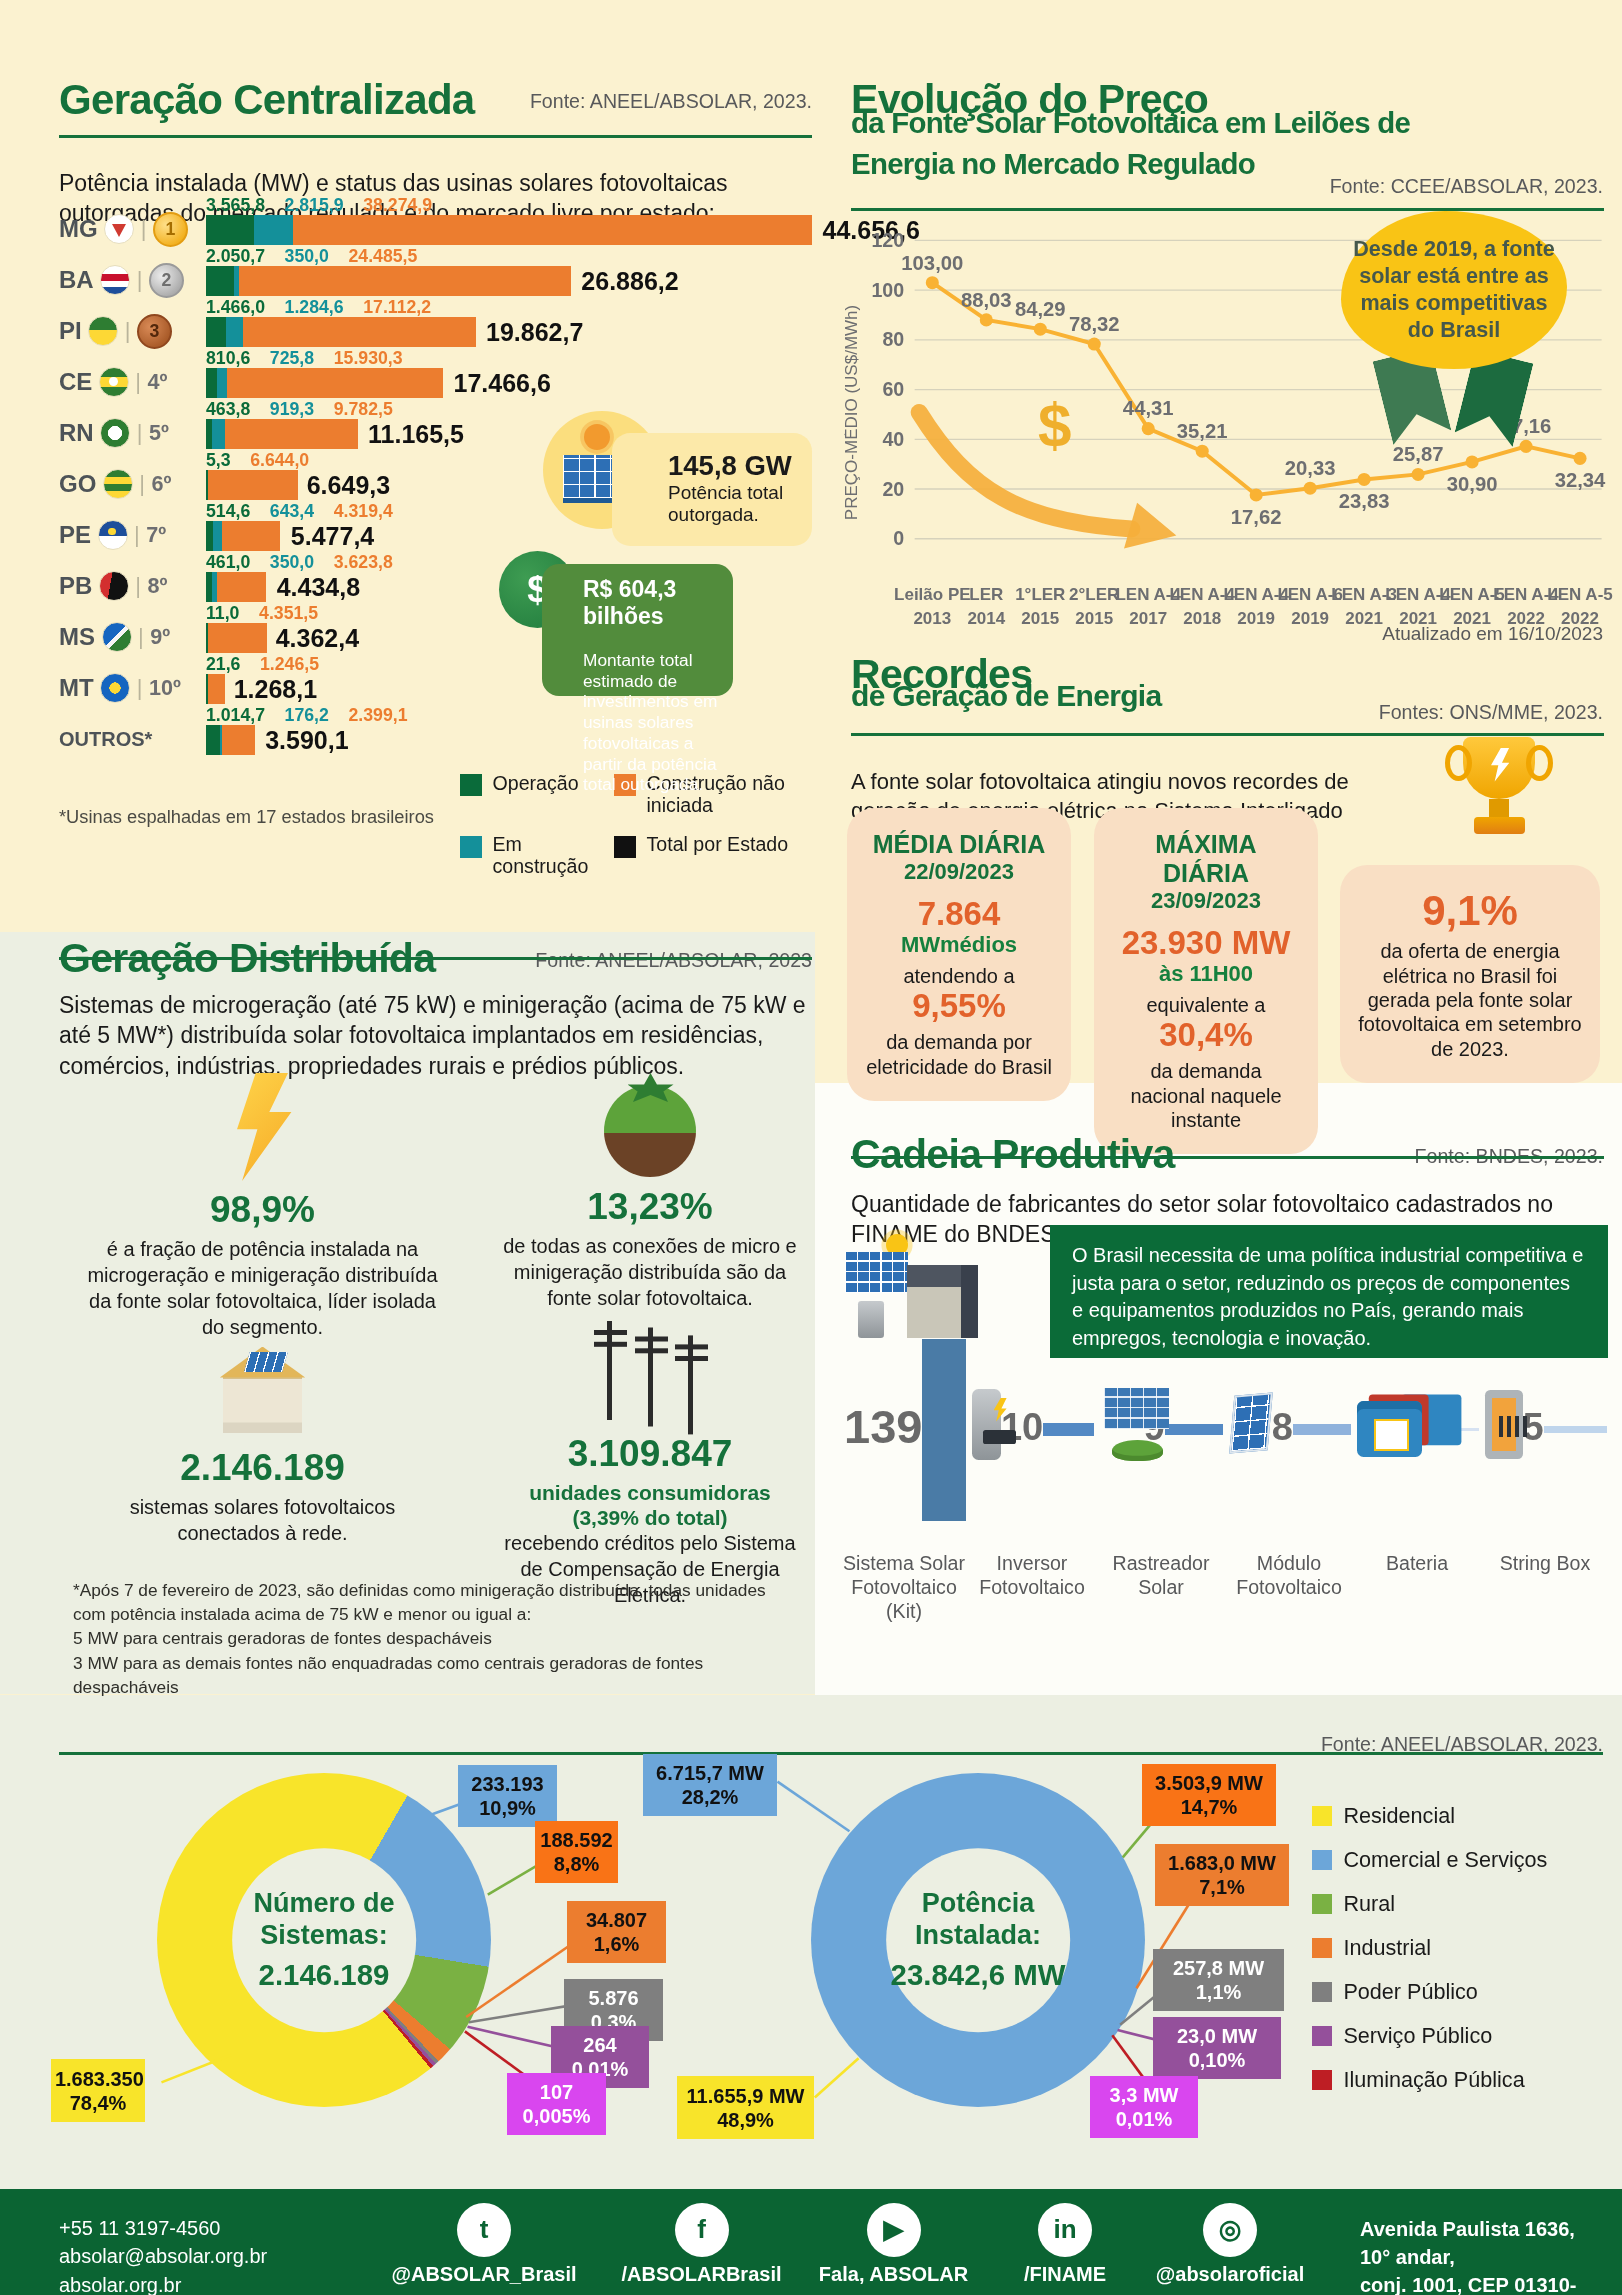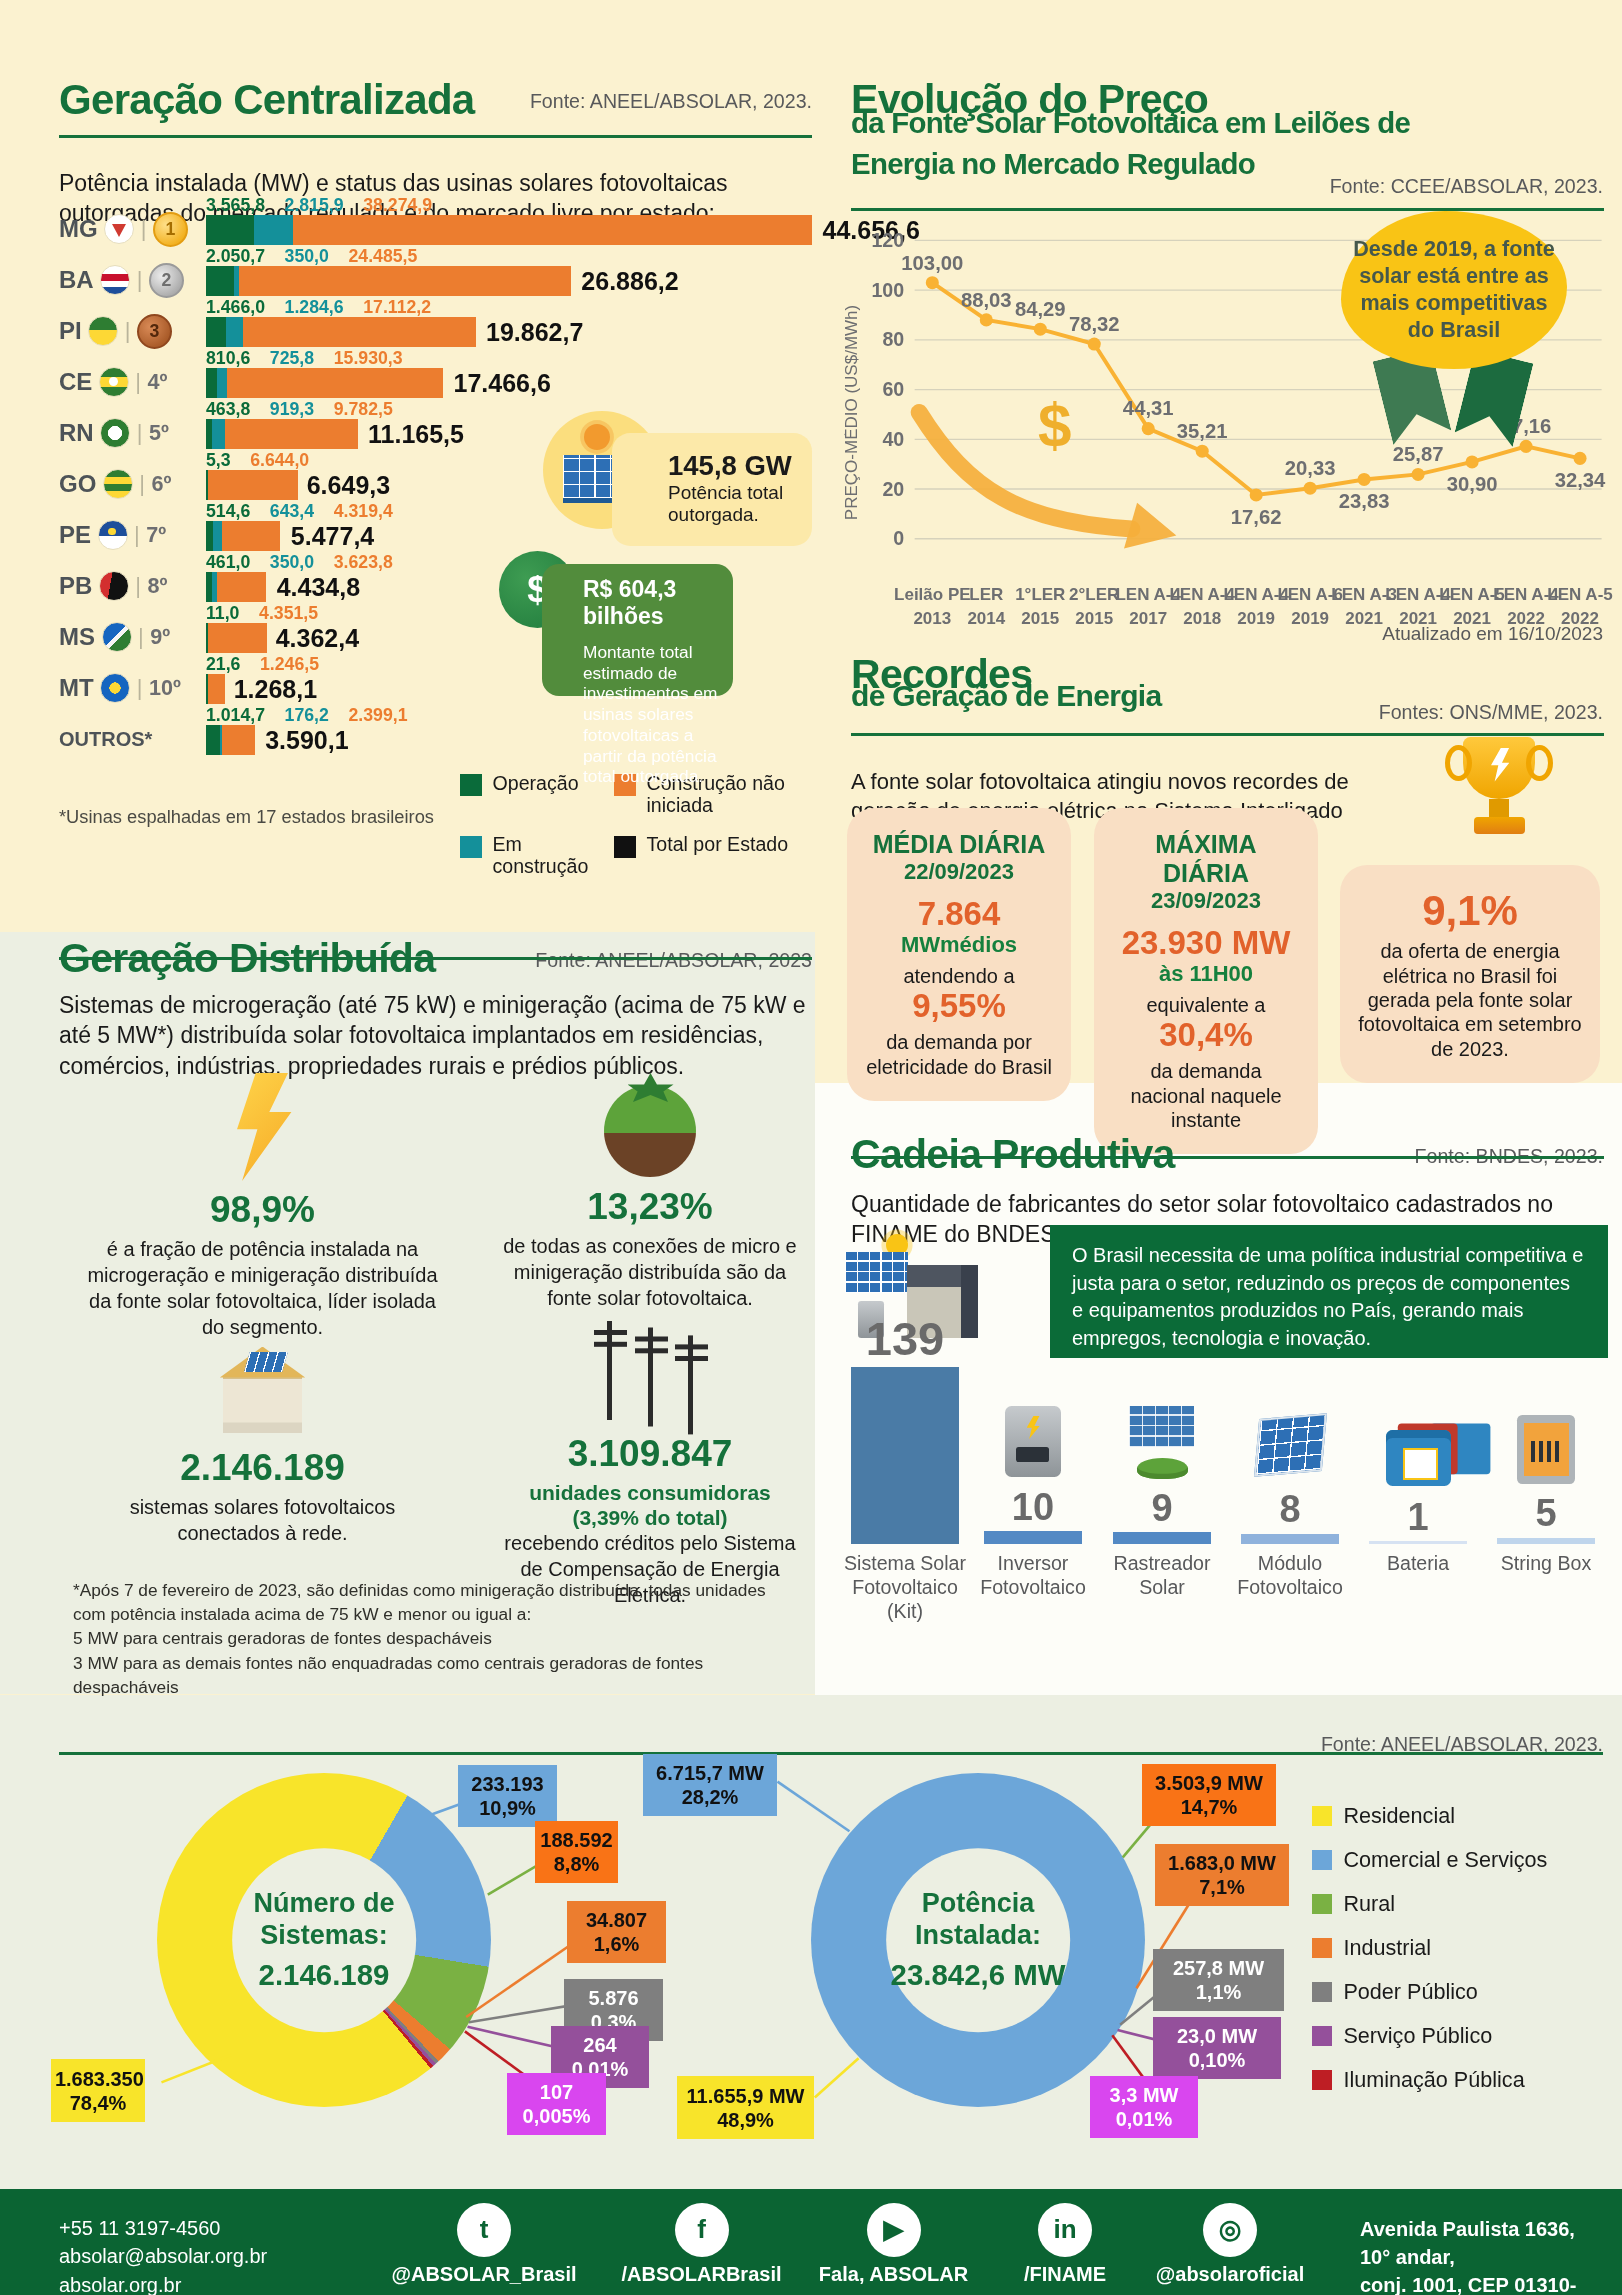--- a/index.html
+++ b/index.html
@@ -53,21 +53,21 @@
   .lgsq{width:22px;height:22px;flex:none;margin-top:1.3px;}
   .lgt{font-size:19.6px;line-height:1.1;}
   
   .cogw{left:612px;top:433px;width:200px;height:113px;background:#FCE9A9;border-radius:18.3px;padding:17px 11.8px 11.8px 56px;box-sizing:border-box;}
   .cogw .b{font-size:27.5px;font-weight:700;display:block;}
   .cogw .s{font-size:19px;}
   .icgw{left:543px;top:411px;width:118px;height:118px;background:#FBDE7E;border-radius:50%;}
   .gsun{position:absolute;left:41px;top:13px;width:26px;height:26px;border-radius:50%;background:#F29A2E;box-shadow:0 0 0 3.9px rgba(242,154,46,.35);}
   .gpan{position:absolute;left:19.6px;top:44px;width:79px;height:43px;background:#2D6FB5;background-image:repeating-linear-gradient(90deg,#fff 0 1.3px,transparent 1.3px 15.7px),repeating-linear-gradient(0deg,#fff 0 1.3px,transparent 1.3px 13px);border-bottom:5.2px solid #1E5A94;}
   .coinv{left:542px;top:564px;width:191px;height:132px;background:#528C3C;border-radius:17px;color:#fff;padding:11.8px 13px 9.2px 41px;box-sizing:border-box;font-size:17.3px;line-height:1.2;}
-  .coinv .b{font-size:23px;font-weight:700;display:block;margin-bottom:11px;}
+  .coinv .b{font-size:23px;font-weight:700;display:block;margin-bottom:19px;}
   .icinv{left:499px;top:551px;width:77px;height:77px;border-radius:50%;background:radial-gradient(circle at 35% 35%,#3E9C52,#1F7A3C);display:flex;align-items:center;justify-content:center;color:#fff;font-weight:700;font-size:37px;}
   
   #priceWrap{left:844px;top:216px;width:772px;height:478px;}
   .badge{left:1341px;top:211px;width:226px;height:158px;background:#F9C415;border-radius:46% 54% 50% 50%/56% 48% 52% 44%;z-index:3;display:flex;align-items:center;justify-content:center;text-align:center;padding:11.8px;box-sizing:border-box;}
   .badge span{color:#45584C;font-size:21.6px;font-weight:700;line-height:1.25;}
   .rib{width:60px;height:86px;z-index:2;}
   .rib1{left:1382px;top:353px;background:#3E7A52;clip-path:polygon(0 0,100% 0,100% 100%,50% 72%,0 100%);transform:rotate(-14deg);}
   .rib2{left:1464px;top:355px;background:#1C6B3F;clip-path:polygon(0 0,100% 0,100% 100%,50% 72%,0 100%);transform:rotate(14deg);}
   .updated{left:844px;top:623px;width:759px;text-align:right;color:#58595B;font-size:19px;z-index:4;}
   
@@ -100,21 +100,21 @@
   .ic-house::before{content:"";position:absolute;left:19.6px;top:41px;width:79px;height:56px;background:#EDE6D4;box-shadow:inset 0 -10.5px 0 #DCD5C2,inset 0 2px 0 #D8C08A;}
   .ic-house::after{content:"";position:absolute;left:10.5px;top:10.5px;width:97px;height:31px;background:#E2B659;clip-path:polygon(6% 100%,50% 0,94% 100%);}
   .p-house{position:absolute;left:43px;top:15.7px;width:38px;height:19.6px;background:#2D6FB5;background-image:repeating-linear-gradient(90deg,#fff 0 1.3px,transparent 1.3px 9.2px);transform:skewX(-16deg);z-index:2;}
   .ic-grid{width:131px;height:108px;}
   .ic-grid::before{content:"";position:absolute;left:22px;top:3.9px;width:5.9px;height:99px;background:#2B2B2B;box-shadow:41px 6.5px 0 #2B2B2B,81px 14.4px 0 #2B2B2B;}
   .ic-grid::after{content:"";position:absolute;left:9.2px;top:13px;width:33px;height:5.2px;background:#2B2B2B;box-shadow:41px 6.5px 0 #2B2B2B,81px 14.4px 0 #2B2B2B,0 11.8px 0 #2B2B2B,41px 18.3px 0 #2B2B2B,81px 26px 0 #2B2B2B;}
   .fnD{left:73px;top:1578px;width:710px;font-size:17.3px;color:#2F2F2A;line-height:1.4;white-space:pre-line;}
   
   .quote{left:1050px;top:1225px;width:558px;height:133px;background:#0B6B38;color:#fff;font-size:20px;line-height:1.38;padding:17px 22px;box-sizing:border-box;}
   #ccols{left:844px;top:1315px;width:772px;height:334px;}
-  .ccol{position:absolute;width:122px;height:229px;display:flex;flex-direction:column;align-items:center;justify-content:flex-end;}
+  .ccol{position:absolute;width:122px;height:229px;display:flex;align-items:center;justify-content:flex-end;}
   .ccol .num{font-size:38px;font-weight:700;color:#6A6A6A;line-height:1;margin-bottom:5.2px;}
   .ccol .num.big{font-size:47px;}
   .clab{position:absolute;top:237px;width:124px;text-align:center;font-size:19.6px;color:#58595B;line-height:1.22;}
   .ci{position:relative;margin-bottom:10.5px;}
   .ci-inverter{width:56px;height:71px;background:linear-gradient(180deg,#C6CACD,#8E9498);border-radius:6.5px;}
   .ci-inverter::before{content:"";position:absolute;left:21.6px;top:9.2px;width:13px;height:23.6px;background:#F9C415;clip-path:polygon(55% 0,100% 0,60% 45%,100% 45%,20% 100%,40% 52%,0 52%);}
   .ci-inverter::after{content:"";position:absolute;left:11px;top:41px;width:33px;height:14.4px;background:#2B3138;border-radius:2.6px;}
   .ci-tracker{width:72px;height:73px;}
   .ci-tracker::before{content:"";position:absolute;left:3.3px;top:0;width:65px;height:41px;background:#3C78B4;background-image:repeating-linear-gradient(90deg,rgba(255,255,255,.85) 0 1.3px,transparent 1.3px 13px),repeating-linear-gradient(0deg,rgba(255,255,255,.85) 0 1.3px,transparent 1.3px 10.5px);}
   .ci-tracker::after{content:"";position:absolute;left:10.5px;bottom:0;width:51px;height:21px;background:#5DA33A;border-radius:50% 50% 40% 40%;box-shadow:inset 0 -5.2px 0 #4C8A2E;}

